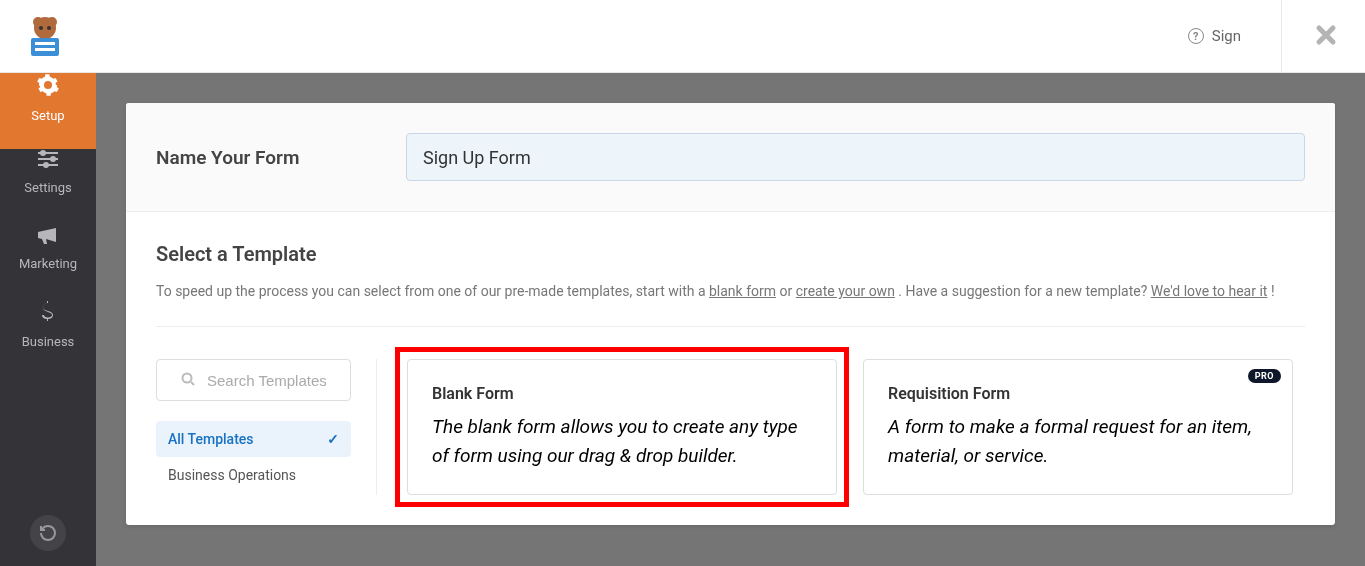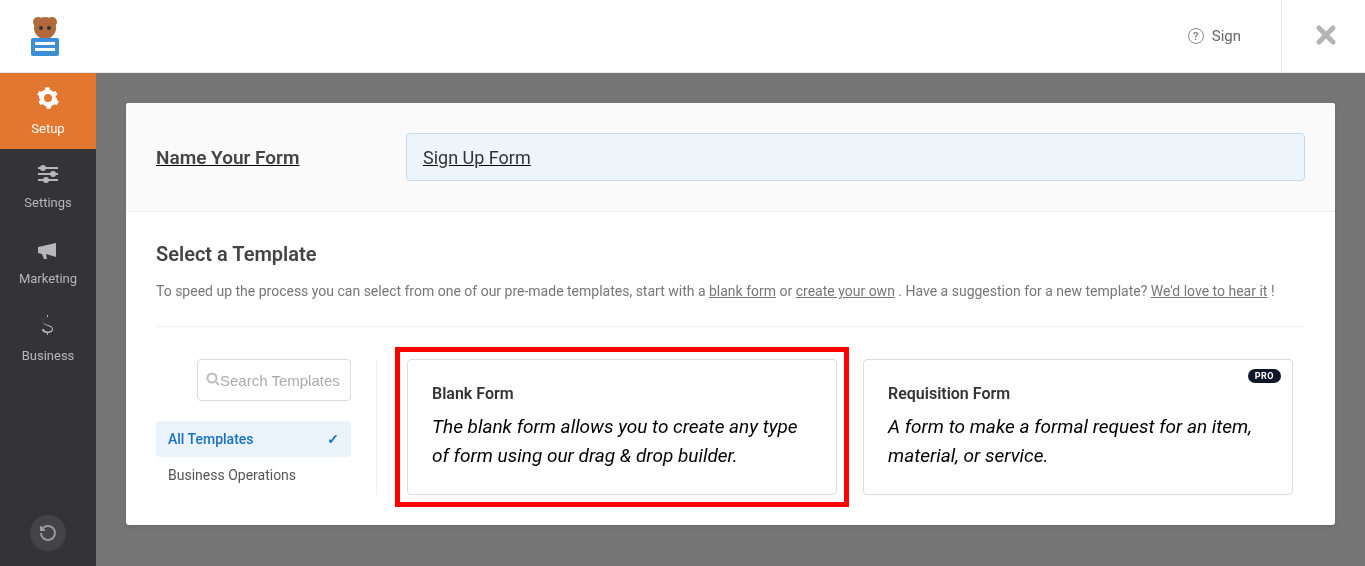--- a/index.html
+++ b/index.html
@@ -9,46 +9,46 @@
   .topbar { position: absolute; top: 0; left: 0; right: 0; height: 73px; background: #fff; border-bottom: 1px solid #e8e8e8; display: flex; align-items: center; justify-content: space-between; padding: 0 20px 0 15px; }
   .logo-slot { width: 60px; height: 60px; display: flex; align-items: center; justify-content: center; }
   .right-actions { display: flex; align-items: center; gap: 30px; }
   .help-link { display: flex; align-items: center; gap: 8px; color: #666; font-size: 15px; cursor: pointer; }
   .help-icon { width: 16px; height: 16px; border: 1.5px solid #888; border-radius: 50%; display: flex; align-items: center; justify-content: center; font-size: 11px; color: #888; font-weight: bold; }
   .close-btn { font-size: 28px; color: #b4b4b4; font-weight: bold; cursor: pointer; padding: 0 8px; }
   .close-divider { width: 1px; height: 73px; background: #e8e8e8; margin: 0 -5px 0 10px; }
 
   
   .sidebar { position: absolute; top: 73px; left: 0; bottom: 0; width: 96px; background: #333338; display: flex; flex-direction: column; }
-  .side-item { height: 76px; display: flex; flex-direction: column; align-items: center; justify-content: center; gap: 6px; color: #b7b7bb; font-size: 13px; cursor: pointer; }
+  .side-item { height: 76px; display: flex; flex-direction: column; align-items: center; gap: 6px; color: #b7b7bb; font-size: 13px; cursor: pointer; }
   .side-item.active { background: #e27730; color: #fff; }
   .side-icon { font-size: 22px; }
   .side-bottom { margin-top: auto; padding-bottom: 15px; display:flex; justify-content:center; }
   .history-circle { width: 36px; height: 36px; border-radius: 50%; background: #444448; display:flex; align-items:center; justify-content:center; color:#999; font-size:16px; cursor:pointer; }
 
   
   .content-bg { position: absolute; top: 73px; left: 96px; right: 0; bottom: 0; background: #757575; }
   .panel { position: absolute; top: 30px; left: 30px; right: 30px; background: #fff; border-radius: 3px; box-shadow: 0 2px 4px rgba(0,0,0,0.1); overflow: hidden; }
 
   
-  .name-section { background: #fafafa; border-bottom: 1px solid #eee; padding: 30px 30px 30px 30px; display: flex; align-items: center; gap: 40px; text-decoration: underline; }
+  .name-section { background: #fafafa; border-bottom: 1px solid #eee; padding: 30px 30px 30px 30px; display: flex; align-items: center; gap: 40px; }
   .name-label { font-size: 19px; font-weight: 600; color: #444; min-width: 210px; }
   .name-input { flex: 1; height: 48px; background: #edf5fb; border: 1px solid #c8d8e8; border-radius: 4px; padding: 0 16px; font-size: 18px; font-family: inherit; color: #333; }
 
   
   .tmpl-section { padding: 30px; }
   .tmpl-title { font-size: 20px; font-weight: 600; color: #444; margin-bottom: 14px; }
   .tmpl-desc { font-size: 14px; color: #777; line-height: 1.6; }
   .tmpl-desc .u { text-decoration: underline; cursor: pointer; }
 
   .tmpl-body { display: flex; gap: 25px; margin-top: 24px; border-top: 1px solid #eee; padding-top: 32px; }
 
   
   .tmpl-left { width: 195px; flex-shrink: 0; }
-  .search-wrap { border: 1px solid #ddd; border-radius: 4px; height: 42px; display: flex; align-items: center; padding: 0 8px; gap: 0; margin-bottom: 20px; margin-left: 41px; }
+  .search-wrap { border: 1px solid #ddd; border-radius: 4px; height: 42px; display: flex; align-items: center; padding: 0 24px; gap: 12px; margin-bottom: 20px; }
   .search-wrap .mag { color: #bbb; font-size: 14px; }
   .search-input { border: none; outline: none; font-size: 15px; width: 100%; color: #555; background: transparent; }
   .search-input::placeholder { color: #aaa; }
 
   .cat-list { display: flex; flex-direction: column; }
   .cat-item { padding: 10px 12px; font-size: 14px; color: #555; border-radius: 4px; cursor: pointer; display:flex; justify-content: space-between; align-items:center; }
   .cat-item.active { background: #eaf3fb; color: #1772c2; font-weight: 500; }
   .cat-check { color: #1772c2; font-weight: bold; font-size: 14px; }
 
   

